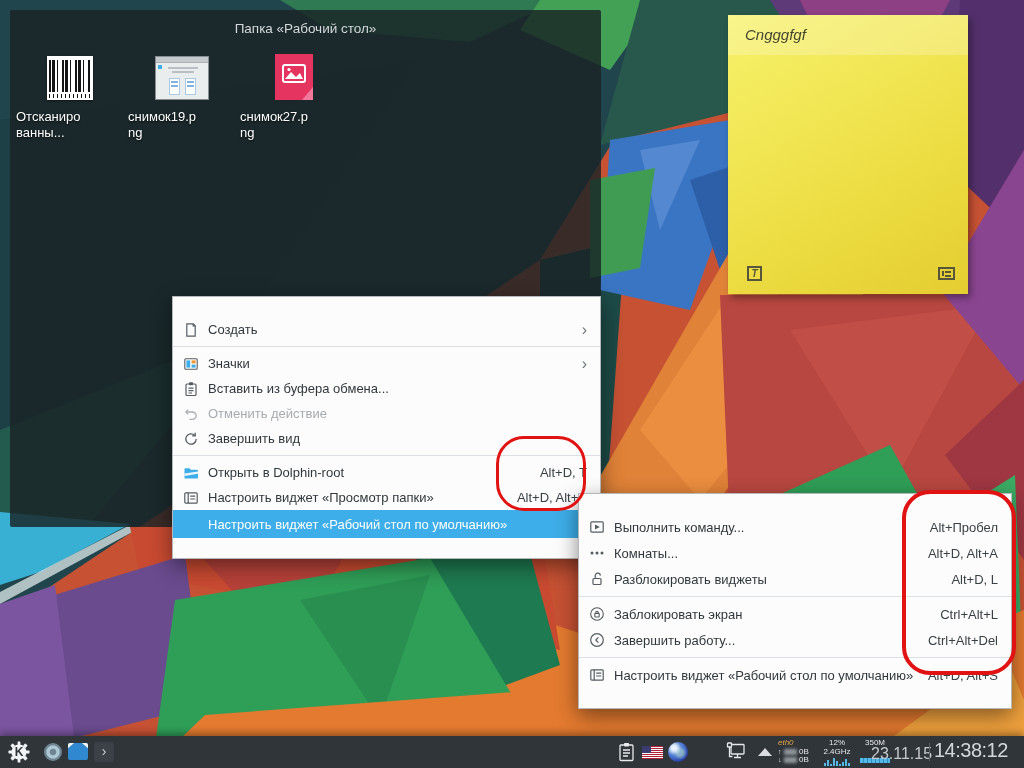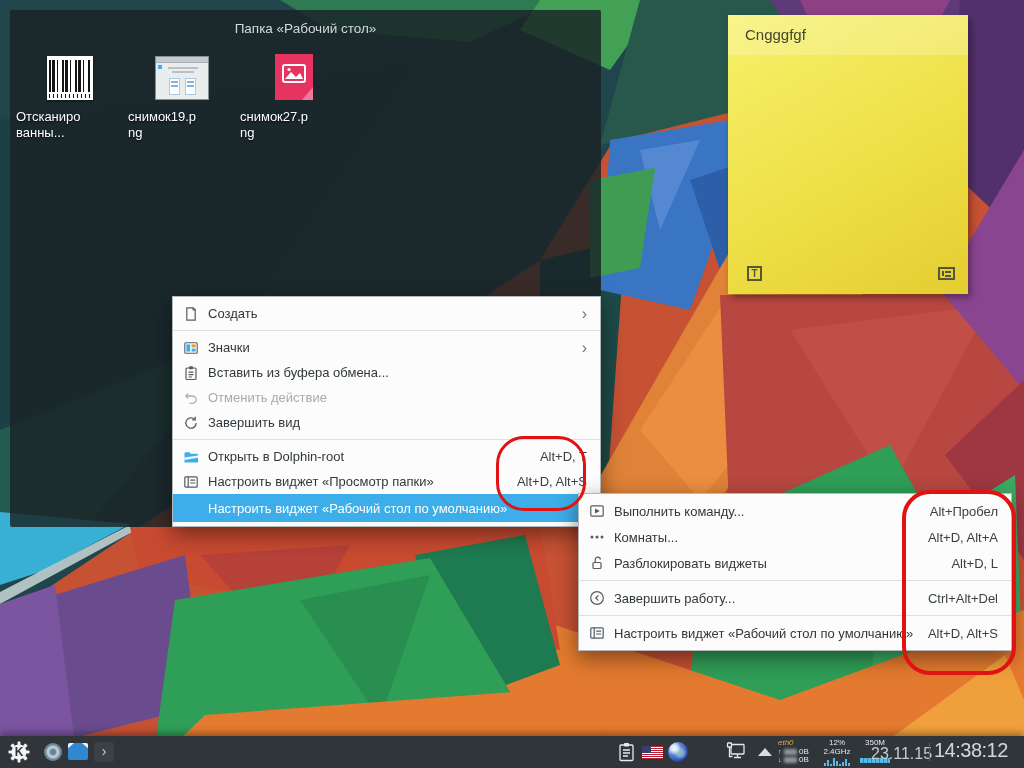--- a/index.html
+++ b/index.html
@@ -35,34 +35,35 @@
   .winthumb .bluesq { position: absolute; left: 2px; top: 8px; width: 4px; height: 4px; background: #3daee9; }
   .winthumb .line { position: absolute; left: 12px; width: 30px; height: 2px; background: #b9bfc2; }
   .winthumb .card { position: absolute; top: 21px; width: 11px; height: 17px; background: #fff; border: 1px solid #a9c8e4; }
   .winthumb .card i { display: block; margin: 2px 1px 0 1px; height: 2px; background: #7fb3e0; }
 
   
   .note {
     position: absolute; left: 728px; top: 15px; width: 240px; height: 279px; z-index: 5;
     background: linear-gradient(150deg,#f7f26b 0%,#f1e654 35%,#ecdc41 65%,#e4cd31 100%);
     box-shadow: 3px 4px 7px rgba(0,0,0,.35);
+    font-style: italic;
   }
   .note .head { position: absolute; top: 0; left: 0; right: 0; height: 40px; background: rgba(255,255,255,.22); }
   .note .txt { position: absolute; left: 17px; top: 11px; font-size: 15px; color: #45452f; }
   .note .t-icon { position: absolute; left: 19px; bottom: 13px; width: 15px; height: 15px;
     border: 2px solid #56563c; color: #56563c; font-size: 10px; font-weight: bold;
     display: flex; align-items: center; justify-content: center; }
   .note .cfg-icon { position: absolute; right: 13px; bottom: 14px; width: 17px; height: 13px; border: 2px solid #56563c; }
   .note .cfg-icon i { display: block; height: 2px; background: #56563c; margin: 2px 2px 0 5px; }
   .note .cfg-icon b { position: absolute; left: 2px; top: 2px; bottom: 2px; width: 2px; background: #56563c; }
 
   
   .menu {
     position: absolute; background: #fcfcfc; border: 1px solid #b4b8ba;
-    box-shadow: 0 7px 20px rgba(0,0,0,.45); padding: 4px 0;
+    box-shadow: 0 7px 20px rgba(0,0,0,.45); padding: 20px 0;
   }
   #menu1 { left: 172px; top: 296px; width: 429px; z-index: 20; }
   #menu2 { left: 578px; top: 493px; width: 434px; z-index: 25; }
   .mrow { height: 25px; display: flex; align-items: center; padding: 0 13px 0 10px; font-size: 13px; color: #31383c; }
   #menu2 .mrow { height: 26px; }
   .mrow .mi { width: 16px; height: 16px; margin-right: 9px; flex: none; }
   .mrow .lbl { flex: 1; white-space: nowrap; }
   .mrow .sc { margin-left: 12px; color: #3a4145; white-space: nowrap; }
   .mrow .sub { margin-left: 12px; color: #70767a; font-size: 16px; line-height: 16px; }
   .mrow.disabled, .mrow.disabled .sc { color: #a6abaf; }
@@ -328,20 +329,31 @@
           <rect x="4" y="7.5" width="8" height="6" rx="1"></rect>
           <path d="M6.2 7.5V5a2.6 2.6 0 0 1 5.2-.4"></path>
         </svg>
     </span>
     <span class="lbl">Разблокировать виджеты</span>
     <span class="sc">Alt+D, L</span>
   </div>
   <div class="msep"></div>
   <div class="mrow">
     <span class="mi">
+      <svg width="16" height="16" viewBox="0 0 16 16" fill="none" stroke="#555c61" stroke-width="1.1">
+          <circle cx="8" cy="8" r="6.3"></circle>
+          <rect x="5.8" y="7.4" width="4.4" height="3.6" rx=".6"></rect>
+          <path d="M6.8 7.4v-1a1.2 1.2 0 0 1 2.4 0v1"></path>
+        </svg>
+    </span>
+    <span class="lbl">Заблокировать экран</span>
+    <span class="sc">Ctrl+Alt+L</span>
+  </div>
+  <div class="mrow">
+    <span class="mi">
       <svg width="16" height="16" viewBox="0 0 16 16" fill="none" stroke="#555c61" stroke-width="1.2">
           <circle cx="8" cy="8" r="6.3"></circle>
           <path d="M9.4 5.4 6.8 8l2.6 2.6"></path>
         </svg>
     </span>
     <span class="lbl">Завершить работу...</span>
     <span class="sc">Ctrl+Alt+Del</span>
   </div>
   <div class="msep"></div>
   <div class="mrow">

